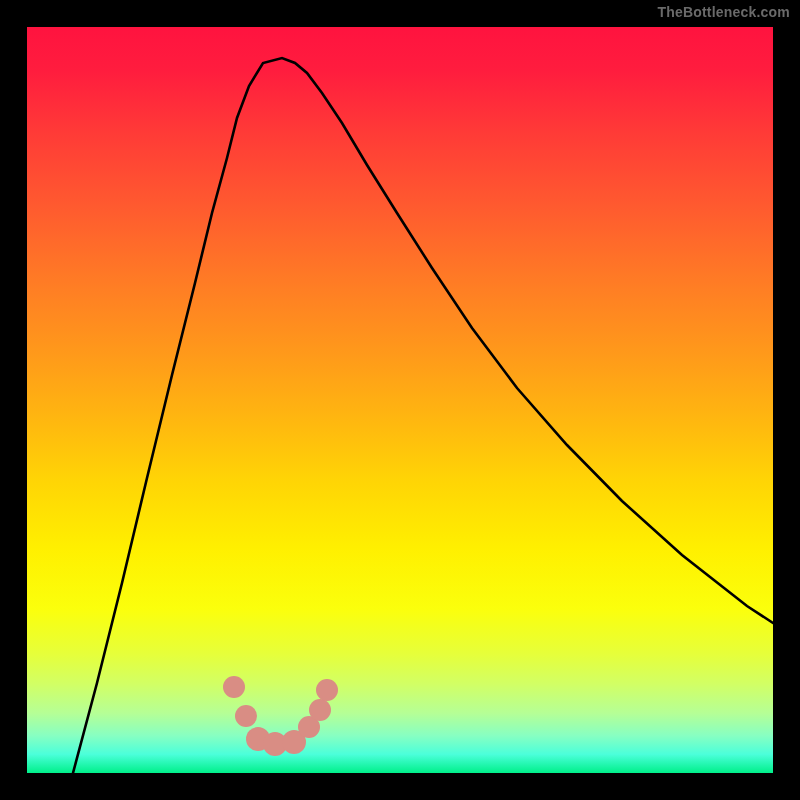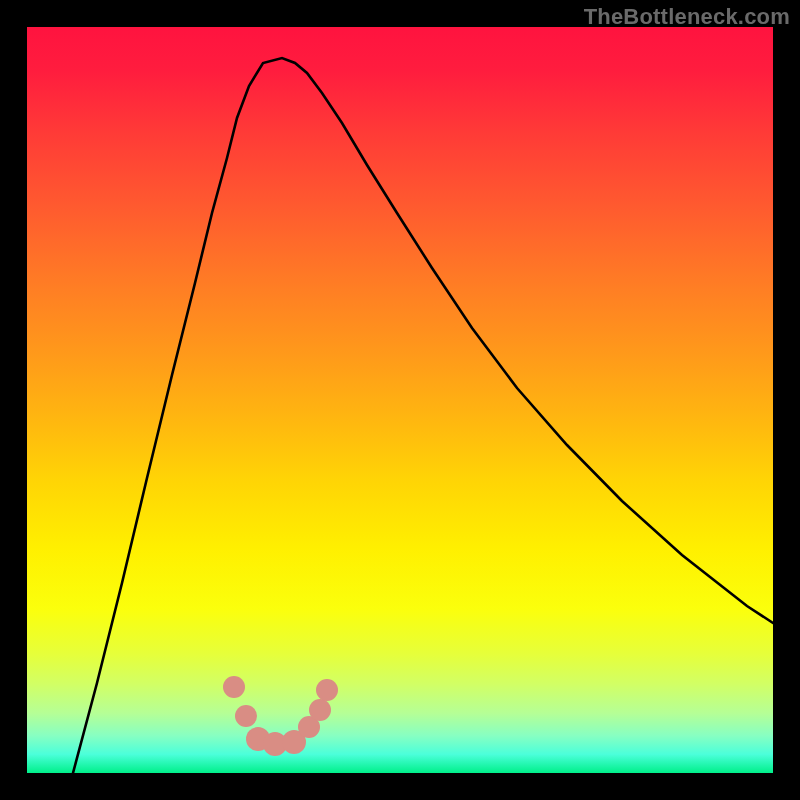--- a/index.html
+++ b/index.html
@@ -52,21 +52,21 @@
     position: absolute;
     inset: 0;
     width: 100%;
     height: 100%;
   }
   .watermark {
     position: absolute;
     top: 4px;
     right: 10px;
     color: #6a6a6a;
-    font-size: 22px;
+    font-size: 14px;
     font-weight: 600;
     letter-spacing: 0.2px;
     user-select: none;
   }
 </style>
 </head>
 <body>
 
 <div class="frame">
 

